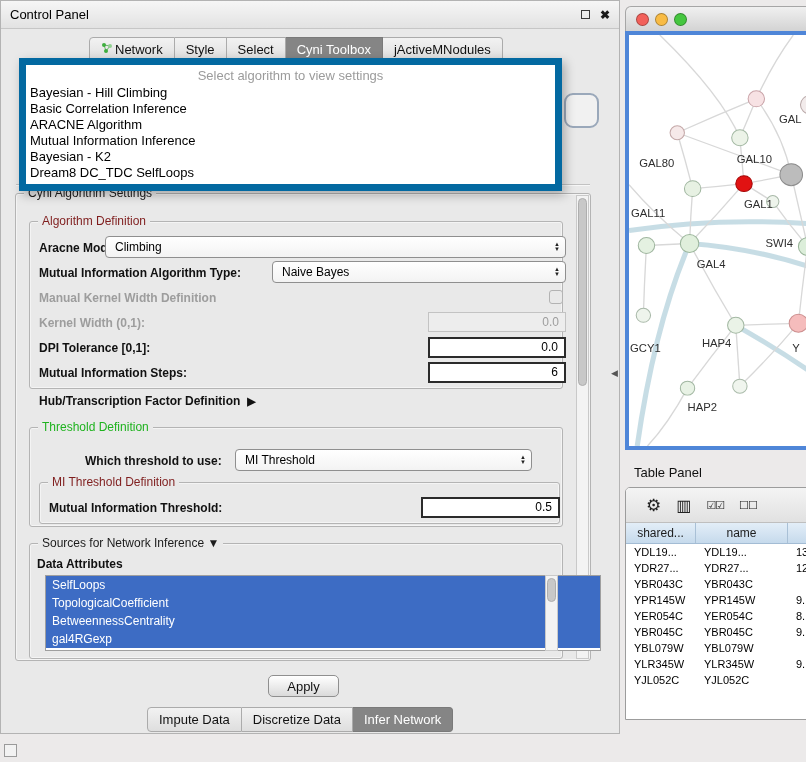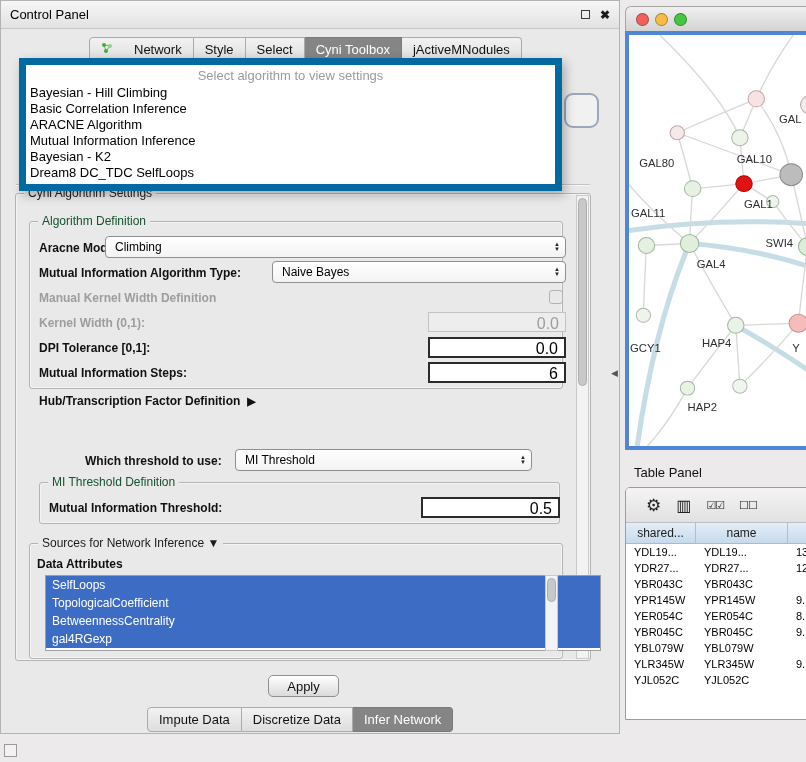--- a/index.html
+++ b/index.html
@@ -7,46 +7,46 @@
   .stage{position:relative;width:806px;height:762px;overflow:hidden;background:#eceaea}
 
   
   .control-panel{position:absolute;left:0;top:0;width:620px;height:734px;background:#e9e9e9;border:1px solid #b3b3b3}
   .cp-titlebar{height:28px;background:linear-gradient(#f6f6f6,#e2e2e2);border-bottom:1px solid #c6c6c6;display:flex;align-items:center;padding:0 9px;font-size:13px;color:#000}
   .cp-title-icons{margin-left:auto;display:flex;align-items:center;gap:10px}
   .float-box{width:9px;height:9px;border:1.5px solid #3a3a3a;background:transparent}
   .close-x{font-size:12px;font-weight:bold;color:#1a1a1a;line-height:12px}
 
   .tabbar{position:absolute;display:flex}
-  .tab{font-size:13px;padding:4px 11px;background:linear-gradient(#f2f2f2,#dedede);border:1px solid #ababab;border-left:none;color:#111;display:flex;align-items:center;gap:21px;white-space:nowrap;cursor:default}
+  .tab{font-size:13px;padding:4px 11px;background:linear-gradient(#f2f2f2,#dedede);border:1px solid #ababab;border-left:none;color:#111;display:flex;align-items:center;gap:2px;white-space:nowrap;cursor:default}
   .tab:first-child{border-left:1px solid #ababab;border-radius:4px 0 0 4px}
   .tab:last-child{border-radius:0 4px 4px 0}
   .tab.selected{background:#858585;color:#fff;border-color:#7a7a7a}
 
   .etch{position:absolute;left:15px;top:183px;width:574px;height:2px;border-top:1px solid #c2c2c2;border-bottom:1px solid #f7f7f7}
   .hidden-widget{position:absolute;left:563px;top:92px;width:35px;height:35px;border:2px solid #9aa8ba;border-radius:9px;background:#f1f1f1}
 
   .popup{position:absolute;left:18px;top:57px;width:543px;background:#fff;border:7px solid #0369a1;box-shadow:3px 4px 10px rgba(0,0,0,.28);z-index:40;padding-bottom:3px}
   .popup-header{text-align:center;color:#9b9b9b;font-size:13px;padding:3px 0 2px}
   .popup-item{font-size:13px;line-height:16px;padding-left:4px;color:#000;white-space:nowrap}
   .popup-item.bold{font-weight:normal}
 
   .group{position:absolute;border:1px solid #b4b4b4;border-radius:3px;box-shadow:inset 0 0 0 1px #f4f4f4}
   .gtitle{position:absolute;top:-8px;left:8px;background:#e9e9e9;padding:0 4px;font-size:12px;color:#1c1c1c;white-space:nowrap}
-  .gtitle.blue{color:#14532d}
+  .gtitle.blue{color:#7f1d1d}
   .gtitle.green{color:#1fb31f}
 
   .lbl{position:absolute;font-size:12px;font-weight:bold;color:#111;white-space:nowrap}
   .lbl.disabled{color:#9d9d9d}
   .arrow-glyph{font-size:11px;margin-left:7px}
 
   .combo{position:absolute;display:flex;align-items:center;background:linear-gradient(#ffffff,#f3f3f3);border:1px solid #8f8f8f;border-radius:4px;font-size:12px;padding-left:9px;color:#000}
   .combo .arrows{margin-left:auto;display:flex;flex-direction:column;align-items:center;justify-content:center;padding:0 5px;font-size:6px;line-height:5px;color:#222}
 
-  .field{position:absolute;background:#fff;border:2px solid #2b2b2b;font-size:16px;text-align:right;padding:1px 6px 0 0;color:#000}
+  .field{position:absolute;background:#fff;border:2px solid #2b2b2b;font-size:12px;text-align:right;padding:1px 6px 0 0;color:#000}
   .field.disabled{border:1px solid #c3c3c3;background:#ededed;color:#9d9d9d;padding-top:2px}
 
   .checkbox{position:absolute;width:14px;height:14px;border:1px solid #b3b3b3;background:#e9e9e9;border-radius:3px}
 
   .scroll{position:absolute;background:#f3f3f3;border:1px solid #c9c9c9}
   .thumb{position:absolute;left:1px;right:1px;background:#c8c8c8;border:1px solid #aeaeae;border-radius:6px}
 
   .listbox{position:absolute;background:#fff;border:1px solid #9f9f9f;overflow:hidden}
   .list-item{height:18px;line-height:18px;font-size:12px;padding-left:6px;color:#fff;background:#3d6cc4;white-space:nowrap}
 
@@ -177,20 +177,23 @@
     <span class="lbl" style="left:38px;top:340px">DPI Tolerance [0,1]:</span>
     <div class="field" style="left:427px;top:336px;width:138px;height:21px">0.0</div>
 
     <span class="lbl" style="left:38px;top:365px">Mutual Information Steps:</span>
     <div class="field" style="left:427px;top:361px;width:138px;height:21px">6</div>
 
     <span class="lbl" style="left:38px;top:393px">
       <span>Hub/Transcription Factor Definition</span><span class="arrow-glyph">▶</span>
     </span>
 
+    <div class="group" style="left:28px;top:426px;width:534px;height:100px">
+      <span class="gtitle green">Threshold Definition</span>
+    </div>
 
     <span class="lbl" style="left:84px;top:453px">Which threshold to use:</span>
     <div class="combo" style="left:234px;top:448px;width:297px;height:22px">
       <span>MI Threshold</span>
       <span class="arrows">
           <span>▲</span>
           <span>▼</span>
         </span>
     </div>
 

